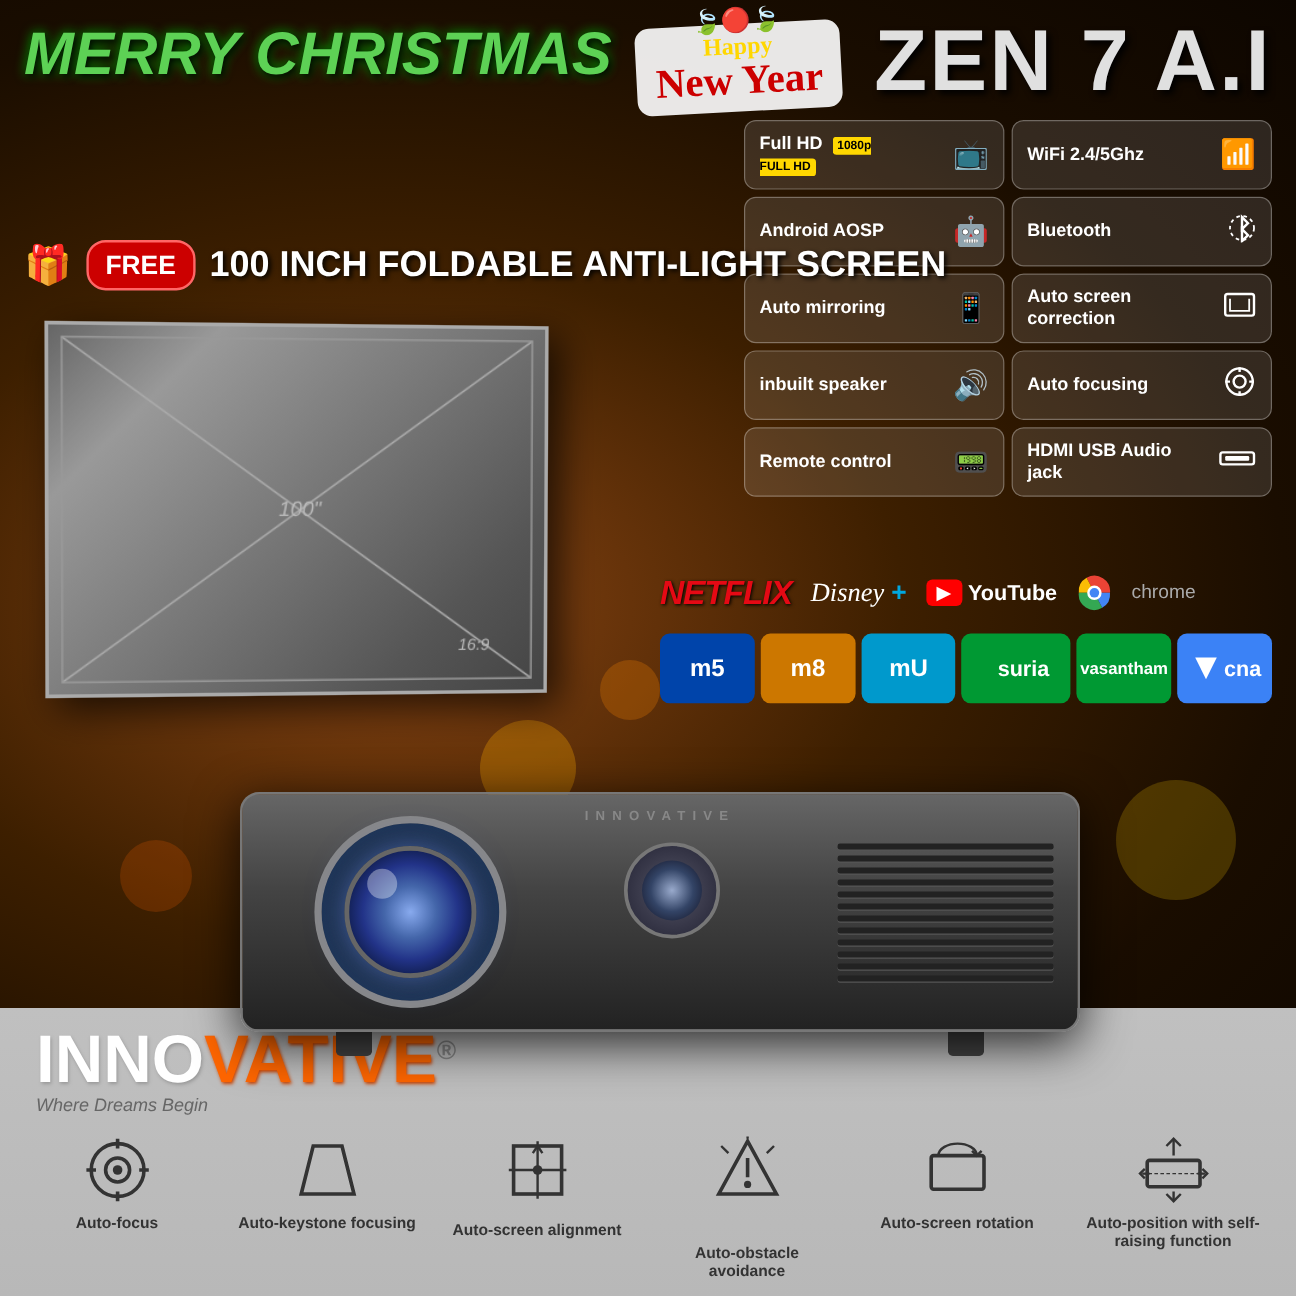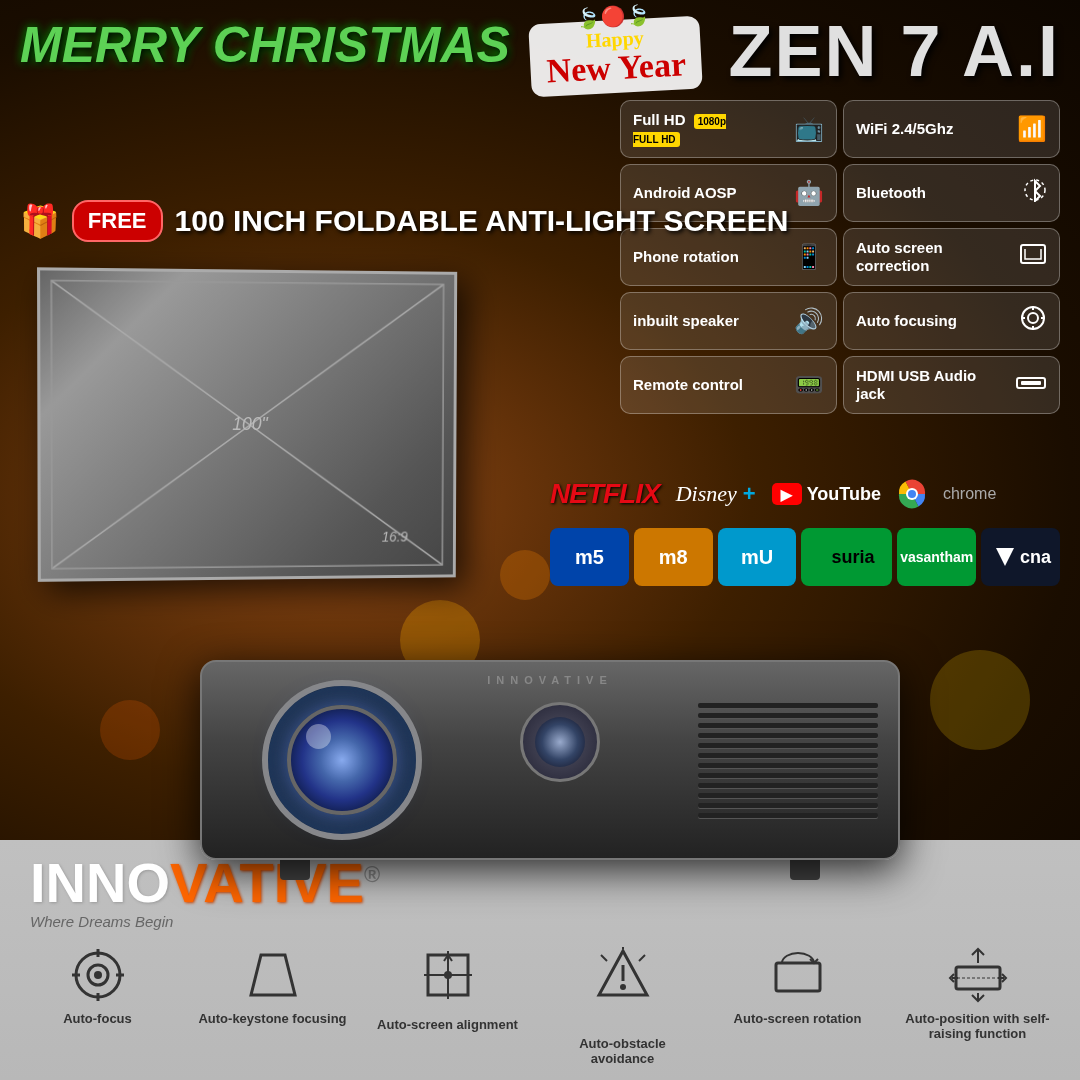--- a/index.html
+++ b/index.html
@@ -183,21 +183,21 @@
       <span class="feature-icon">
         <svg width="24" height="24" viewBox="0 0 24 24" fill="none">
           <path d="M12 3l5 5-5 5v-10z" stroke="#fff" stroke-width="2" fill="none"></path>
           <path d="M12 13l5 5-5 5v-10z" stroke="#fff" stroke-width="2" fill="none"></path>
           <circle cx="12" cy="12" r="10" stroke="#fff" stroke-width="1.5" fill="none" stroke-dasharray="3 3"></circle>
         </svg>
       </span>
     </div>
 
     <div class="feature-box">
-      <span class="feature-label">Phone rotation</span>
+      <span class="feature-label">Auto mirroring</span>
       <span class="feature-icon">📱</span>
     </div>
 
     <div class="feature-box">
       <span class="feature-label">Auto screen correction</span>
       <span class="feature-icon">
         <svg width="28" height="24" viewBox="0 0 28 24" fill="none">
           <rect x="2" y="3" width="24" height="18" rx="2" stroke="#fff" stroke-width="2"></rect>
           <polyline points="6,7 6,17 22,17 22,7" stroke="#fff" stroke-width="1.5" fill="none"></polyline>
         </svg>
@@ -288,23 +288,23 @@
           <circle cx="15" cy="15" r="4" fill="#4285F4"></circle>
         </svg>
         <span style="color:#aaa; font-size:16px;">chrome</span>
       </div>
     </div>
 
     <div style="display:flex; gap:5px;">
       <div style="flex:1; height:58px; border-radius:8px; background:#0044aa; display:flex; align-items:center; justify-content:center; color:#fff; font-size:20px; font-weight:900;">m5</div>
       <div style="flex:1; height:58px; border-radius:8px; background:#cc7700; display:flex; align-items:center; justify-content:center; color:#fff; font-size:20px; font-weight:900;">m8</div>
       <div style="flex:1; height:58px; border-radius:8px; background:#0099cc; display:flex; align-items:center; justify-content:center; color:#fff; font-size:20px; font-weight:900;">mU</div>
-      <div style="flex:1; height:58px; border-radius:8px; background:#009933; display:flex; align-items:center; justify-content:center; color:#000000; font-size:18px; font-weight:900;padding-left:12px;">suria</div>
+      <div style="flex:1; height:58px; border-radius:8px; background:#009933; display:flex; align-items:center; justify-content:center; color:#ffffff; font-size:18px; font-weight:900;padding-left:12px;">suria</div>
       <div style="flex:1; height:58px; border-radius:8px; background:#009933; display:flex; align-items:center; justify-content:center; color:#fff; font-size:14px; font-weight:700;">vasantham</div>
-      <div style="flex:1; height:58px; border-radius:8px; background:#0f172a; display:flex; align-items:center; justify-content:center; color:#fff; font-size:18px; font-weight:900;">
+      <div style="flex:1; height:58px; border-radius:8px; background:#3b82f6; display:flex; align-items:center; justify-content:center; color:#fff; font-size:18px; font-weight:900;">
         <svg width="30" height="30" viewBox="0 0 30 30" fill="none">
           <polygon points="6,6 24,6 15,24" fill="#fff"></polygon>
         </svg>
         cna
       </div>
     </div>
   </div>
 
   <div style="position:absolute; bottom:220px; left:200px; width:700px; height:200px; z-index:5;">
     <div style="

